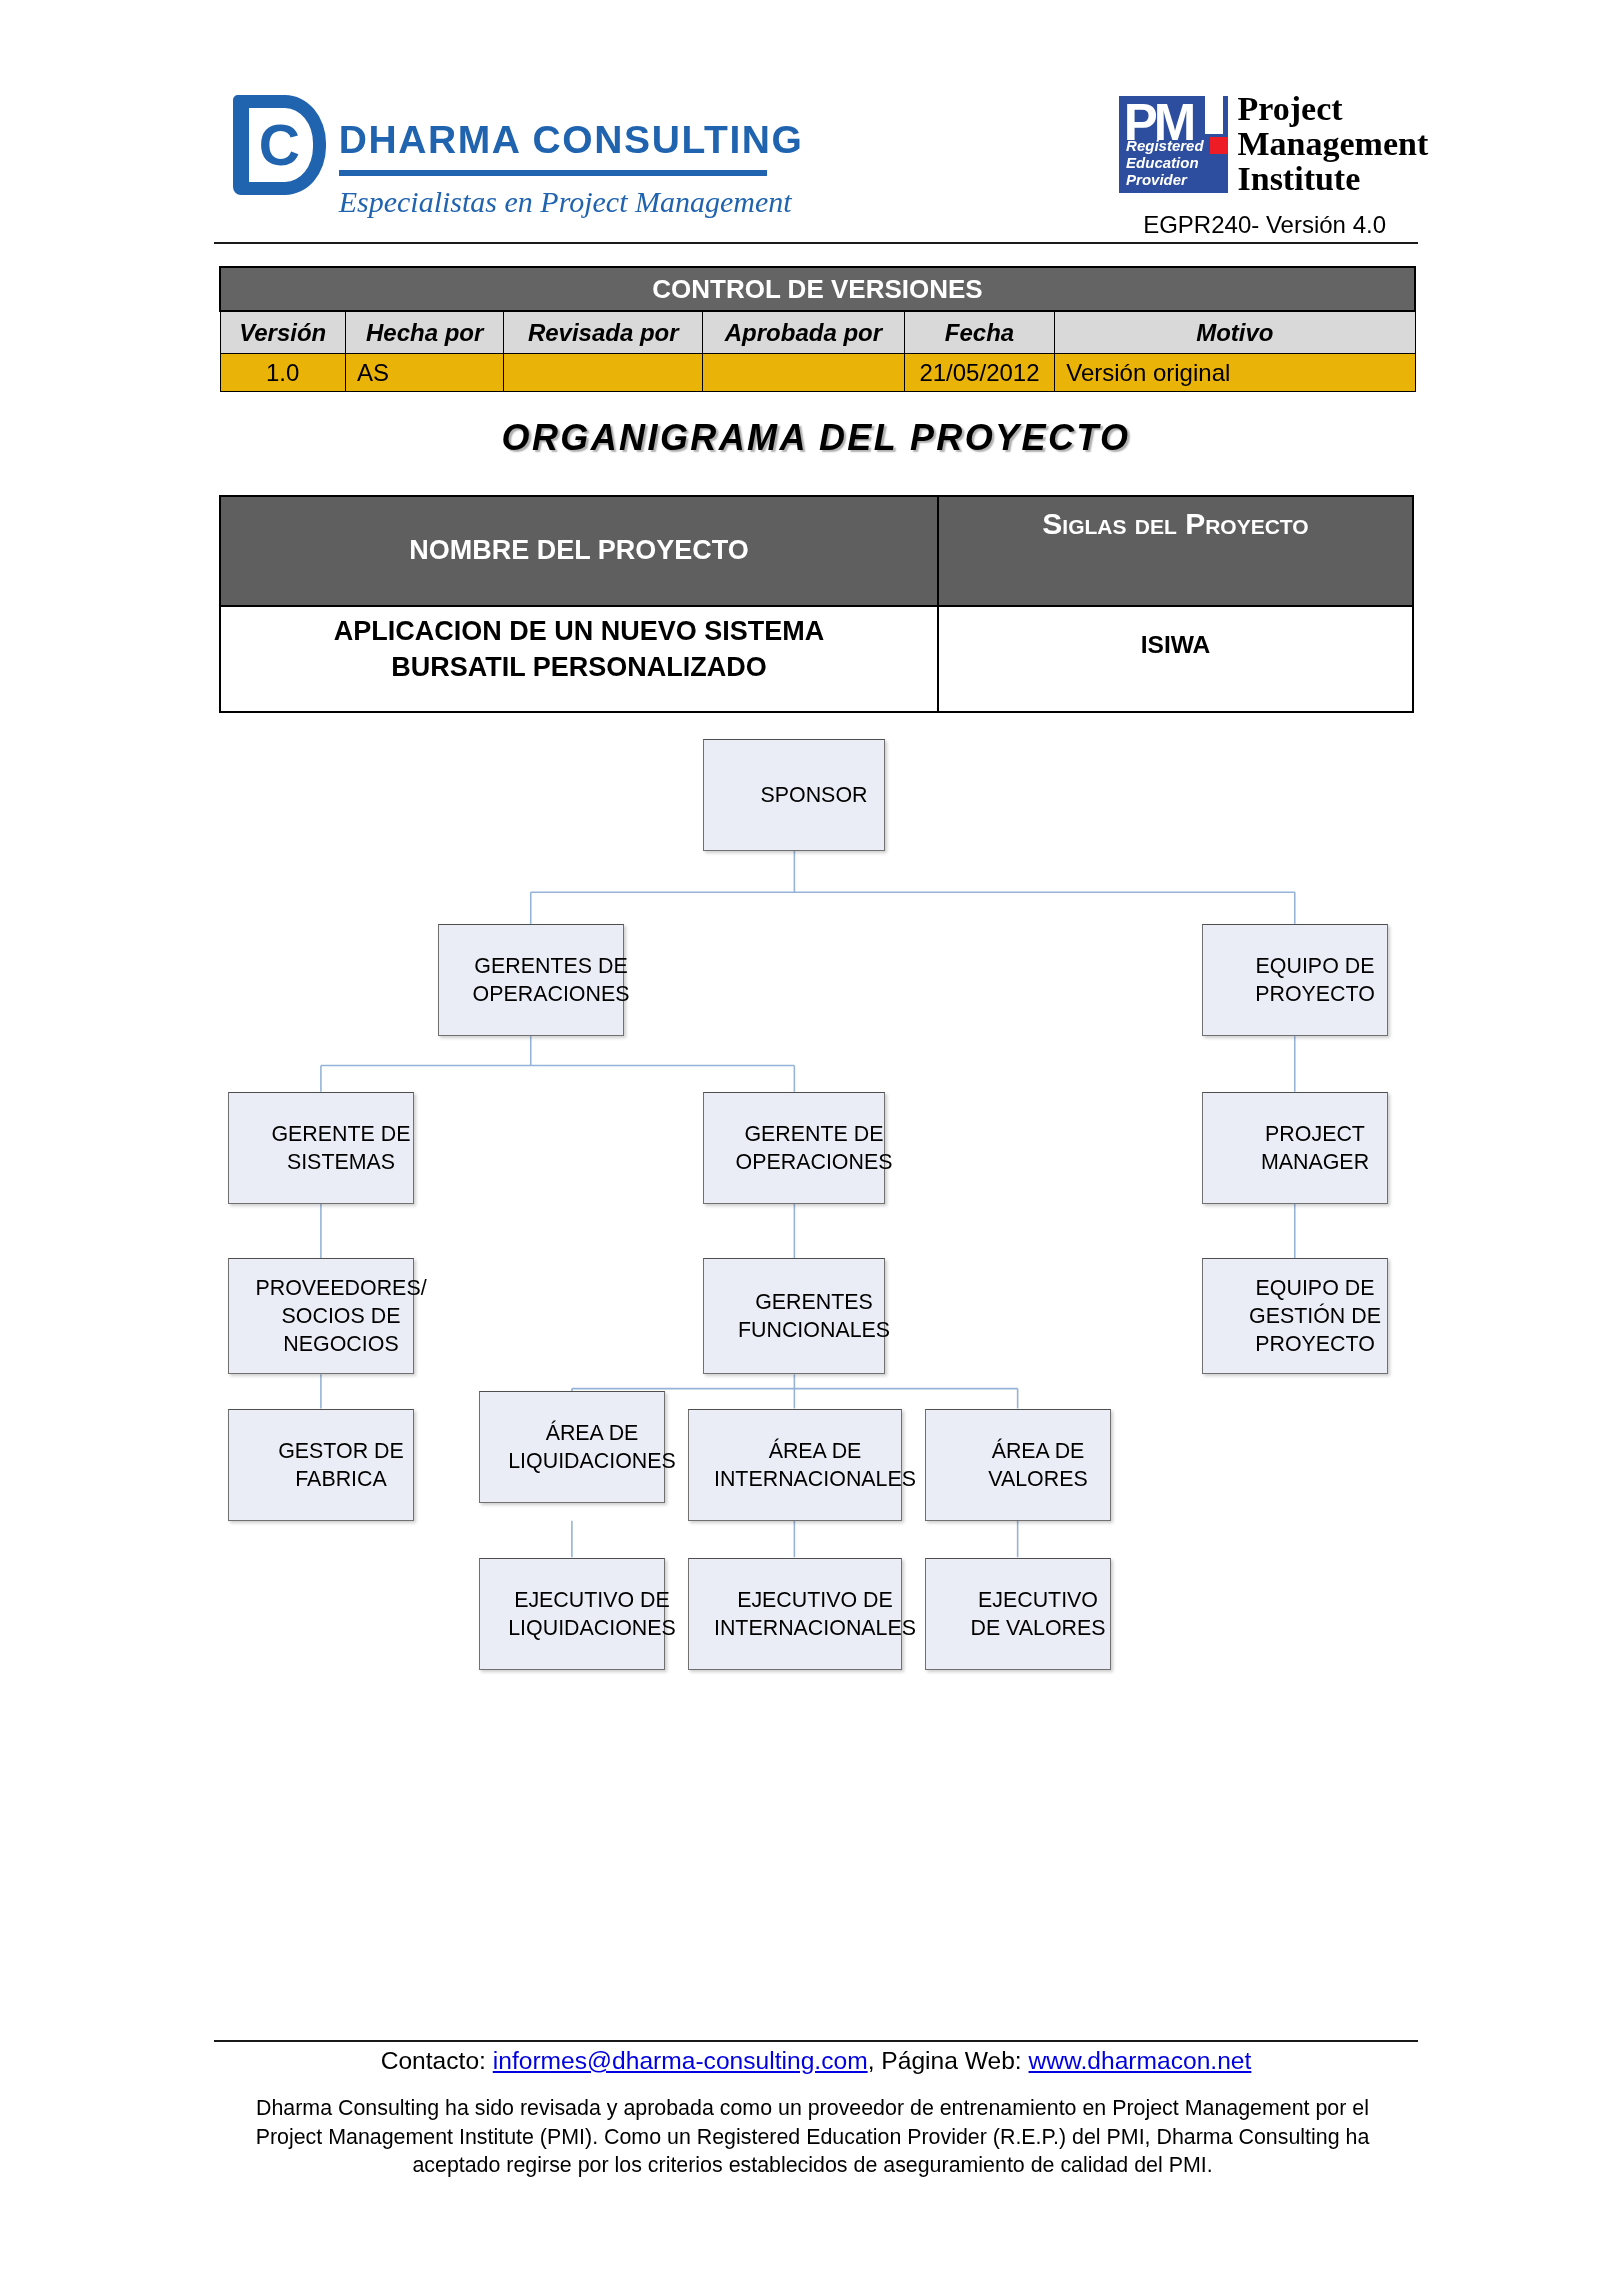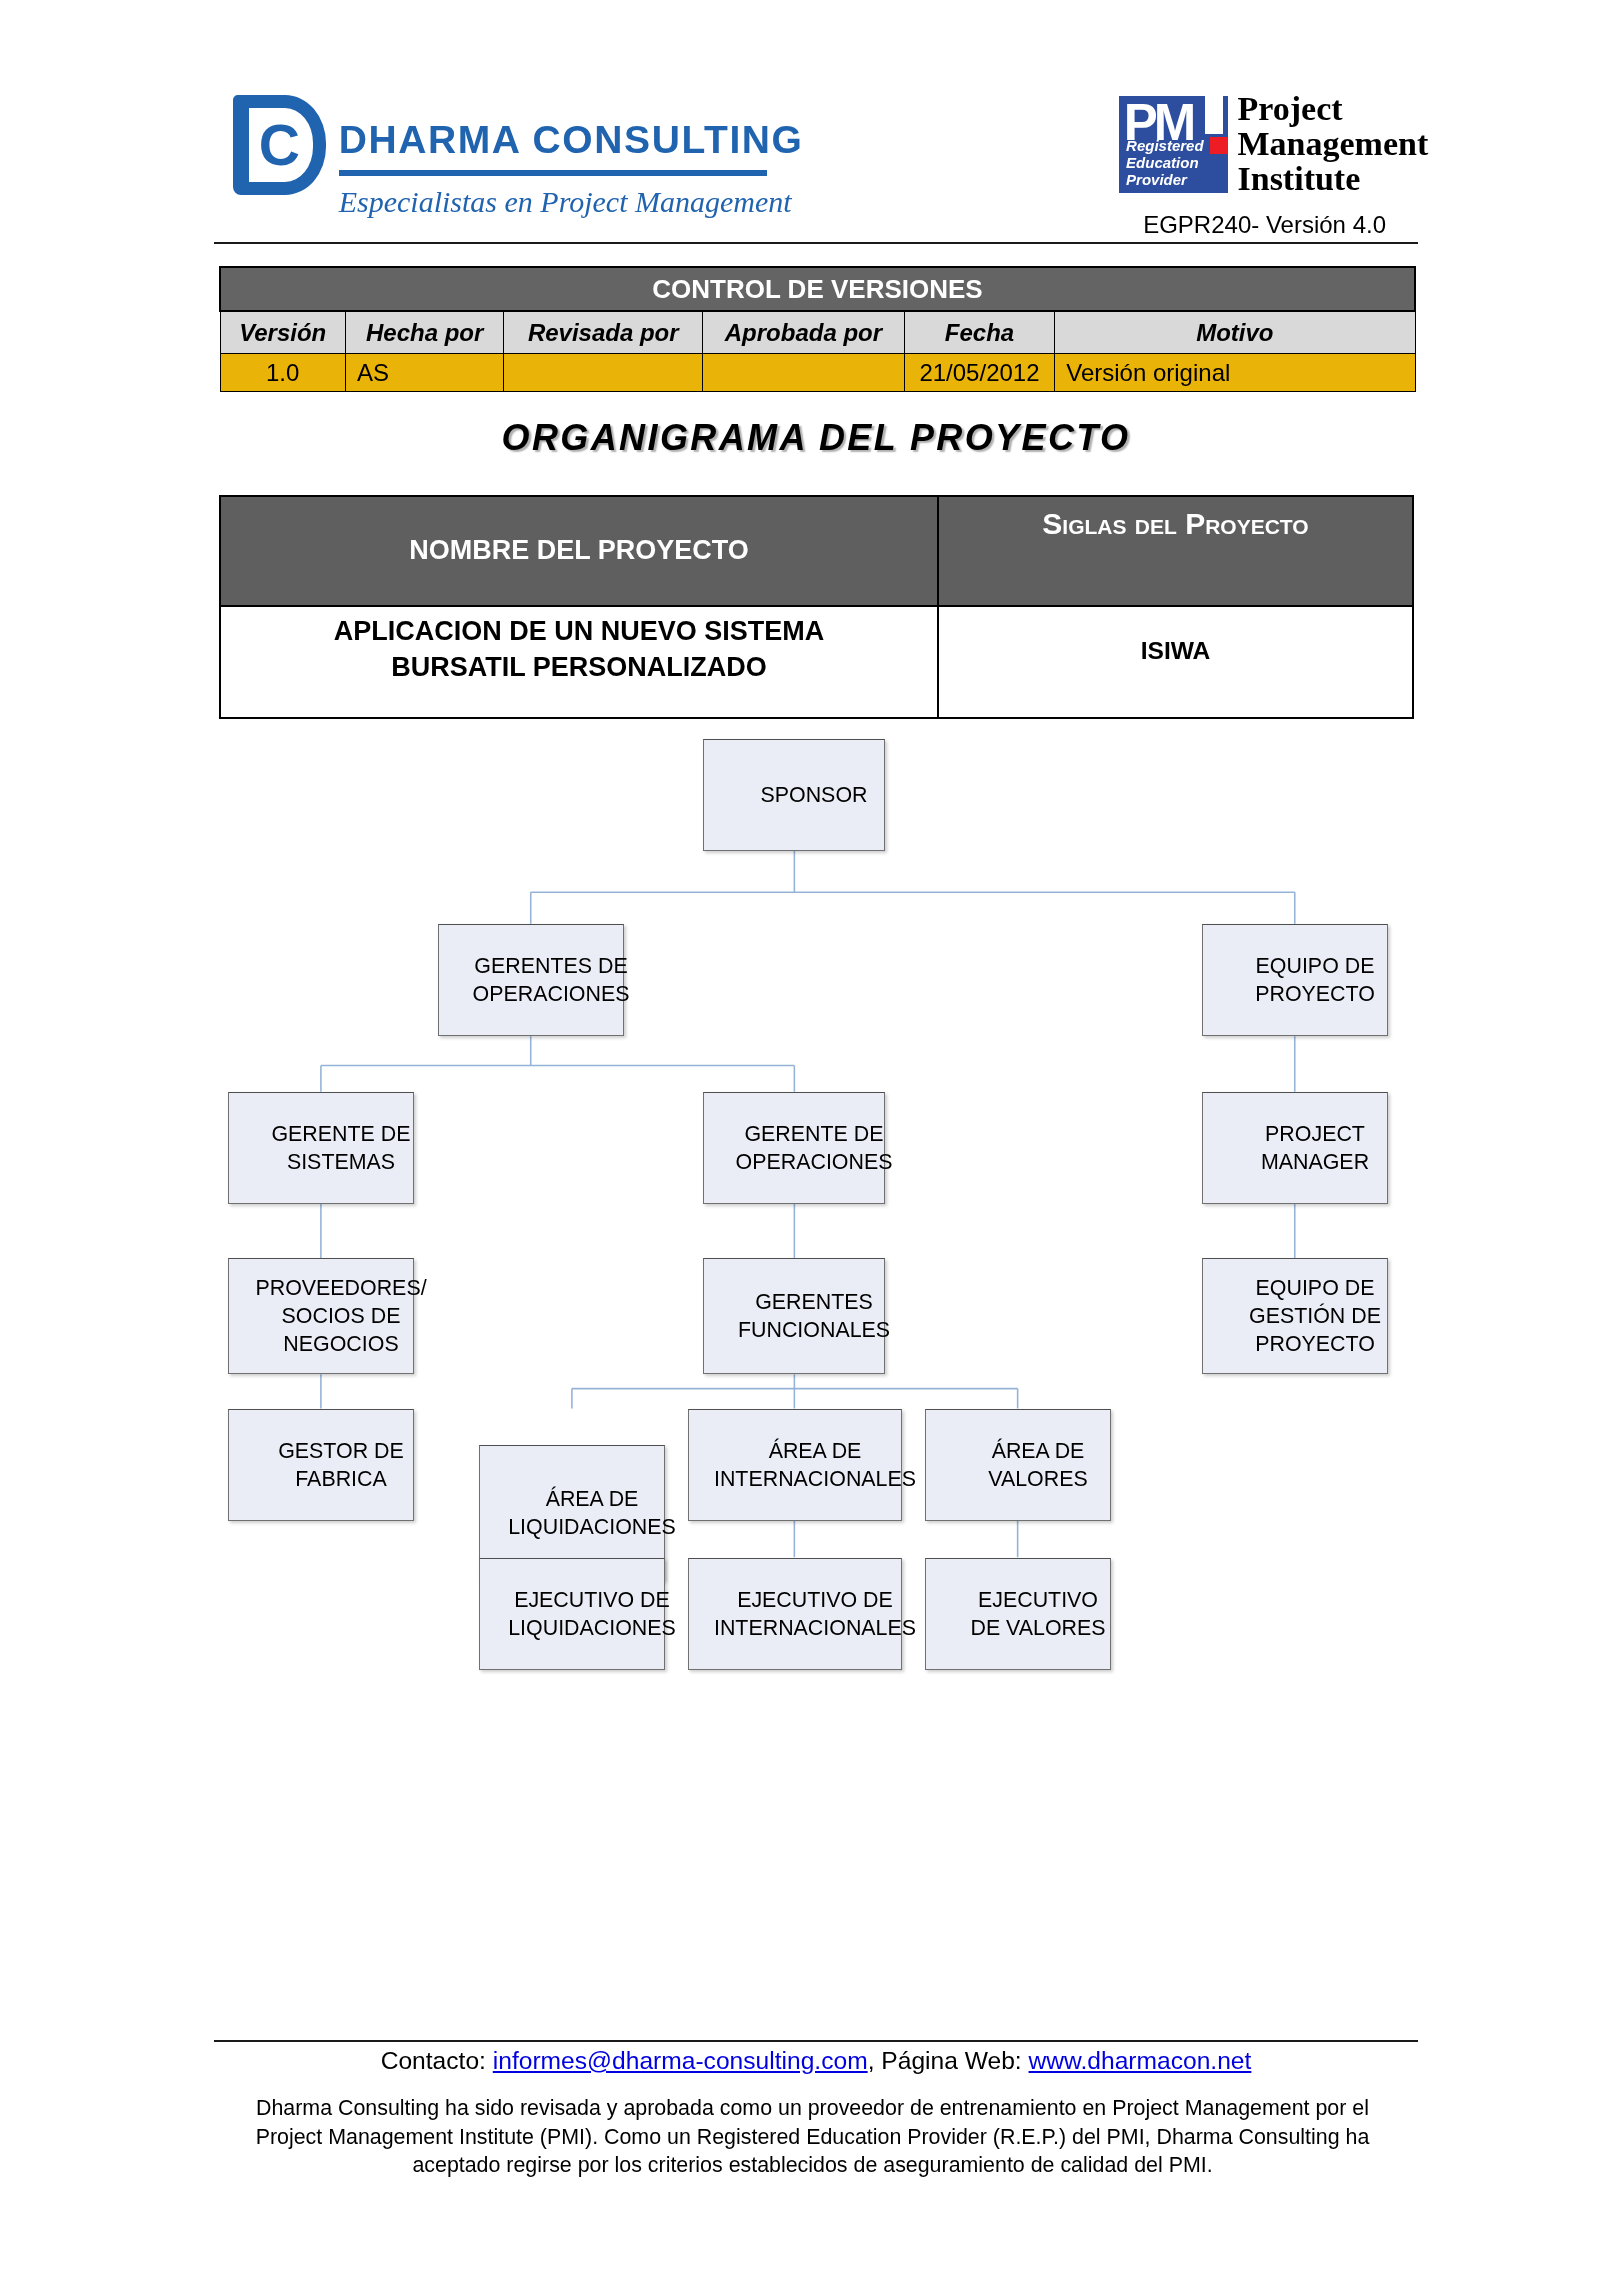--- a/index.html
+++ b/index.html
@@ -82,21 +82,21 @@
     background:#5f5f5f; color:#ffffff; font-weight:bold; height:97px;
   }
   .ptable .hdr-name { font-size:27px; text-align:center; vertical-align:middle; }
   .ptable .hdr-code {
     font-variant:small-caps; font-size:30px; text-align:center;
     vertical-align:top; padding-top:9.5px;
   }
   .ptable .cell { background:#ffffff; vertical-align:top; text-align:center; height:79px; }
   .ptable .cell-name { font-weight:bold; font-size:27px; padding-top:6.3px; }
   .ptable .cell-name .inner { width:539px; margin:0 auto; line-height:36px; }
-  .ptable .cell-code { font-weight:bold; font-size:24.6px; padding-top:30px; }
+  .ptable .cell-code { font-weight:bold; font-size:24.6px; padding-top:24px; }
 
   
   .chart { position:absolute; left:0; top:737px; width:1622px; height:958px; }
   .chart svg { position:absolute; left:0; top:0; }
   .node {
     position:absolute; box-sizing:border-box; background:#eaedf5;
     border:0.8px solid #707070; border-top:1.6px solid #4f4f4f;
     box-shadow:1.6px 2.4px 3.2px rgba(0,0,0,0.20);
     display:flex; align-items:center; justify-content:center; text-align:center;
     font-size:21.4px; line-height:28px; color:#000;padding-left:40px;
@@ -235,21 +235,21 @@
     <div class="node" style="left:703px;  top:1.6px;    width:182px; height:112px;">SPONSOR</div>
     <div class="node" style="left:438px;  top:187px;  width:186px; height:112px;">GERENTES DE OPERACIONES</div>
     <div class="node" style="left:1202px; top:187px;  width:186px; height:112px;">EQUIPO DE PROYECTO</div>
     <div class="node" style="left:228px;  top:355px;  width:186px; height:112px;">GERENTE DE SISTEMAS</div>
     <div class="node" style="left:703px;  top:355px;  width:182px; height:112px;">GERENTE DE OPERACIONES</div>
     <div class="node" style="left:1202px; top:355px;  width:186px; height:112px;">PROJECT MANAGER</div>
     <div class="node" style="left:228px;  top:521px;  width:186px; height:116px;">PROVEEDORES/ SOCIOS DE NEGOCIOS</div>
     <div class="node" style="left:703px;  top:521px;  width:182px; height:116px;">GERENTES FUNCIONALES</div>
     <div class="node" style="left:1202px; top:521px;  width:186px; height:116px;">EQUIPO DE GESTIÓN DE PROYECTO</div>
     <div class="node" style="left:228px;  top:672px;  width:186px; height:112px;">GESTOR DE FABRICA</div>
-    <div class="node" style="left:479px;  top:708px;  width:186px; height:136px;">ÁREA DE LIQUIDACIONES</div>
+    <div class="node" style="left:479px;  top:654px;  width:186px; height:112px;">ÁREA DE LIQUIDACIONES</div>
     <div class="node" style="left:688px;  top:672px;  width:214px; height:112px;">ÁREA DE INTERNACIONALES</div>
     <div class="node" style="left:925px; top:672px;  width:186px; height:112px;">ÁREA DE VALORES</div>
     <div class="node" style="left:479px;  top:821px; width:186px; height:112px;">EJECUTIVO DE LIQUIDACIONES</div>
     <div class="node" style="left:688px;  top:821px; width:214px; height:112px;">EJECUTIVO DE INTERNACIONALES</div>
     <div class="node" style="left:925px; top:821px; width:186px; height:112px;">EJECUTIVO DE VALORES</div>
   </div>
 
   <div class="rule-bottom"></div>
   <div class="contact">
     <span>Contacto:</span>

